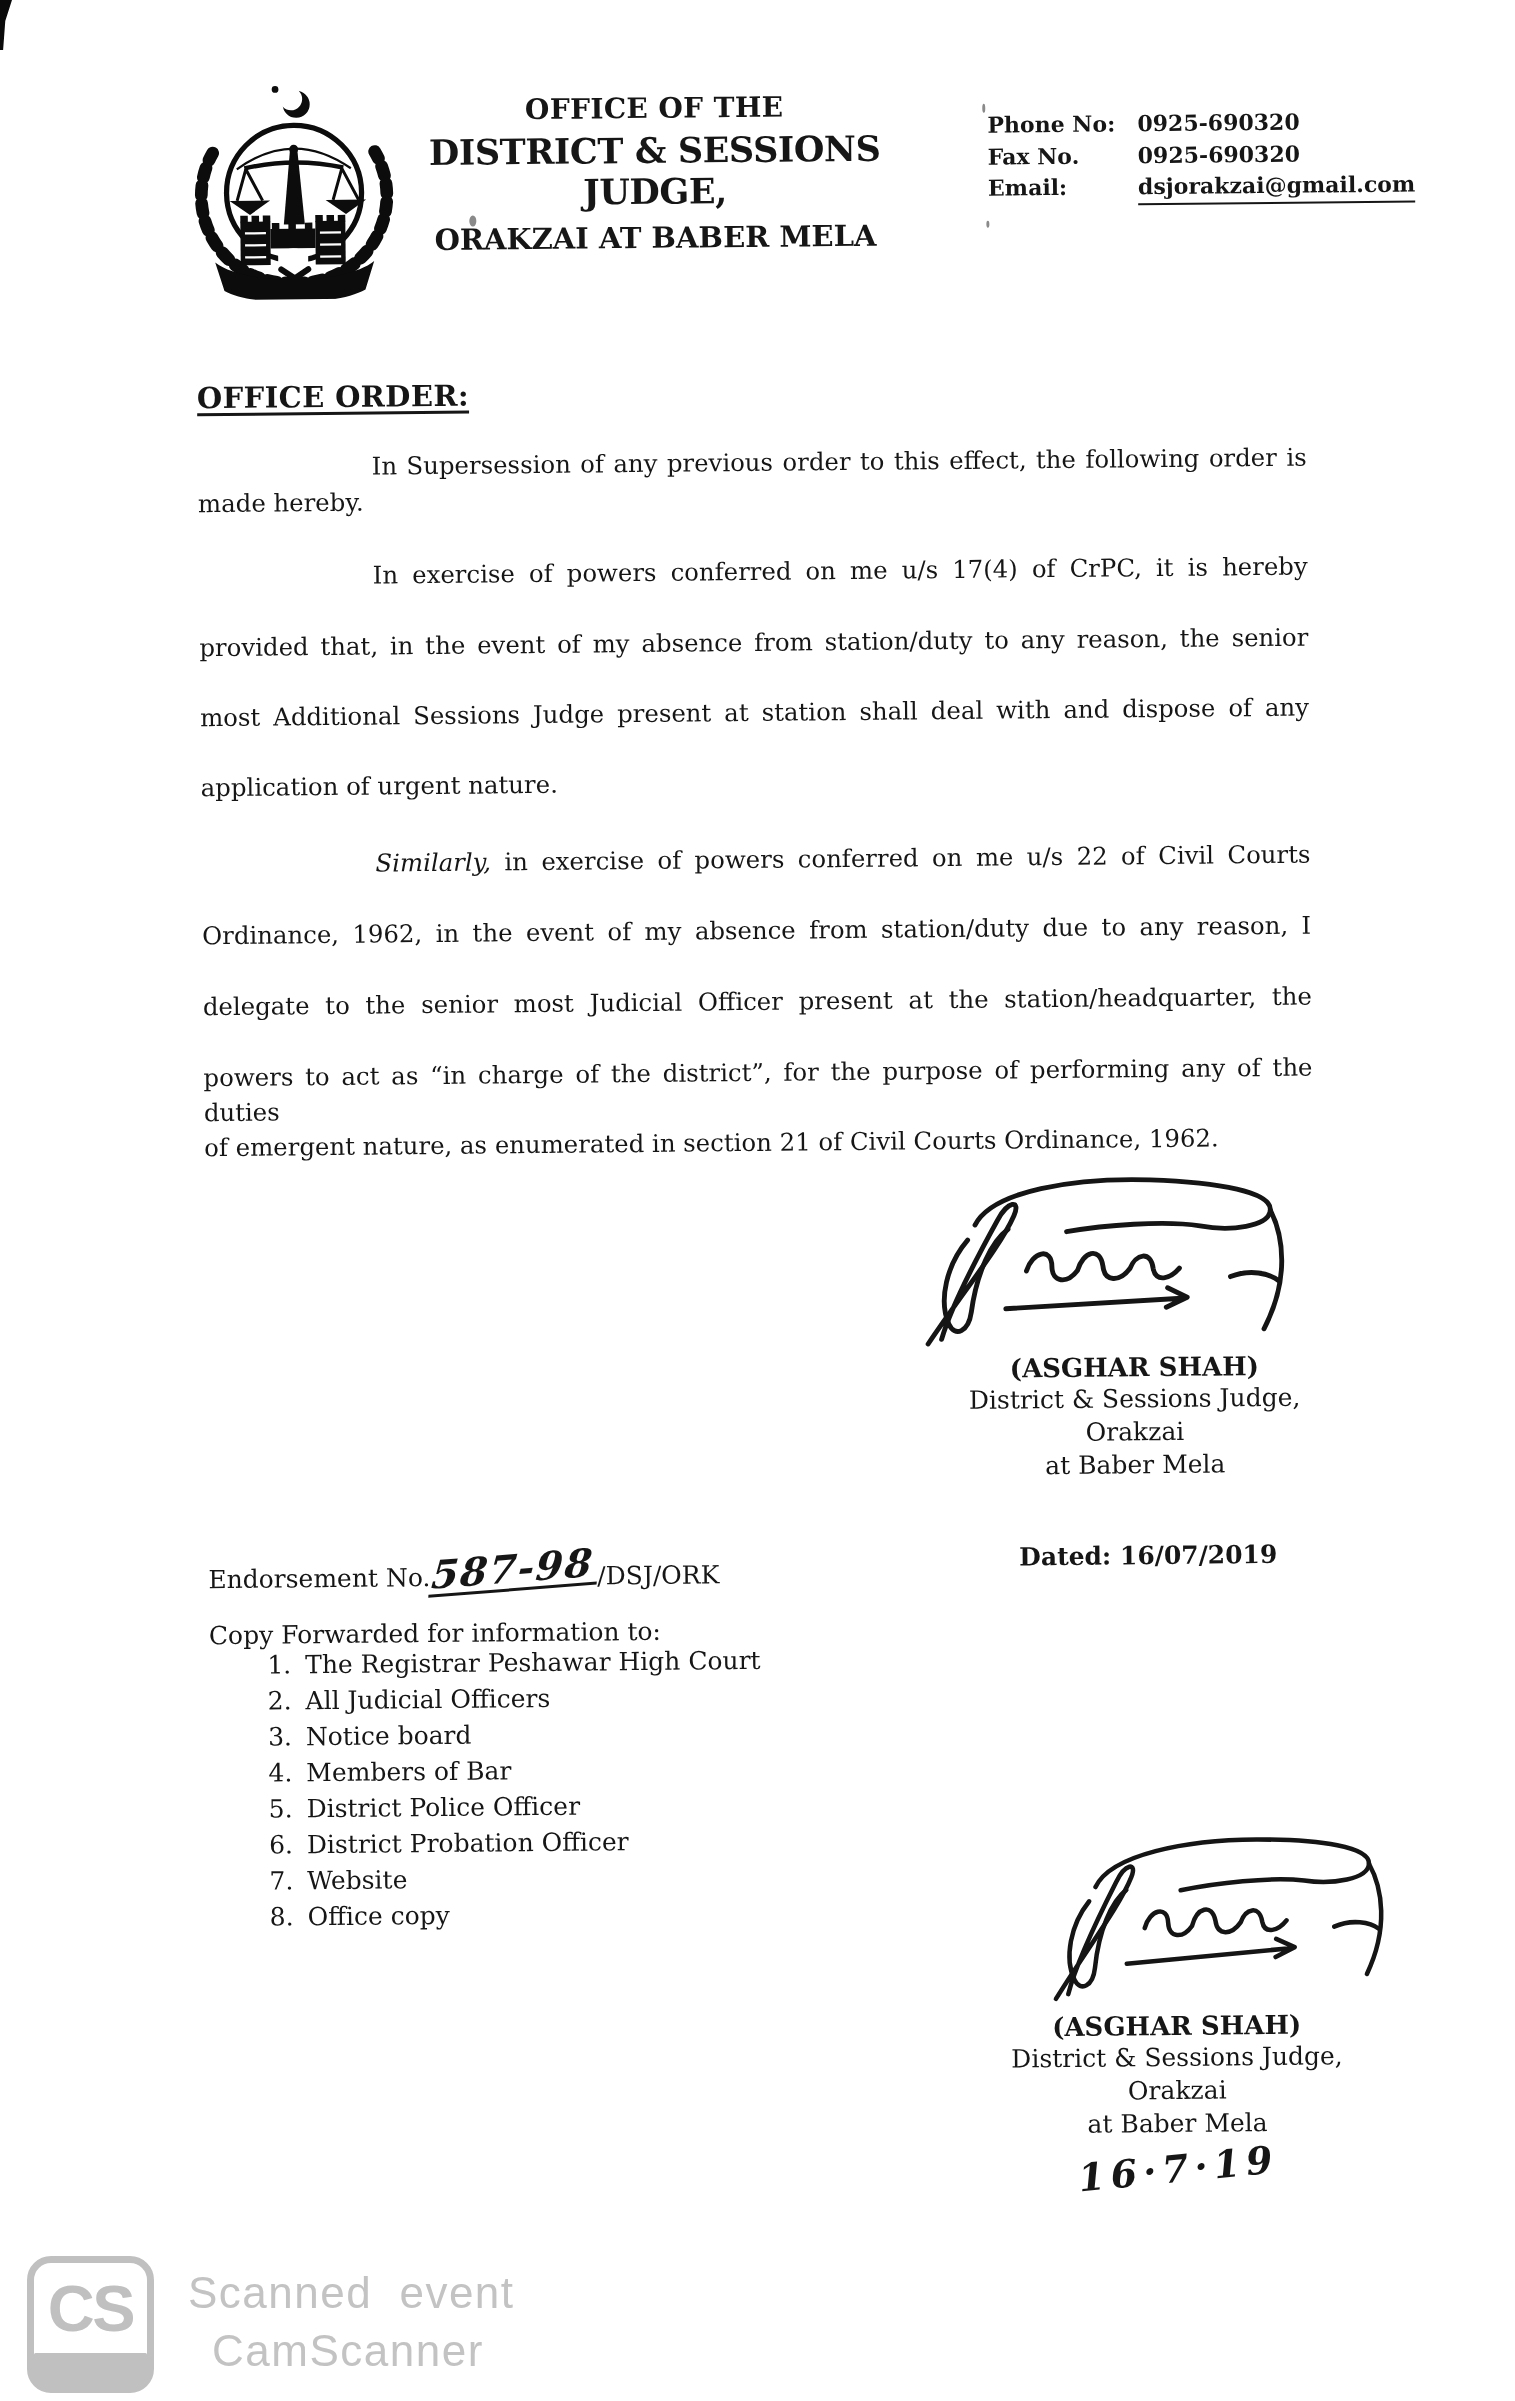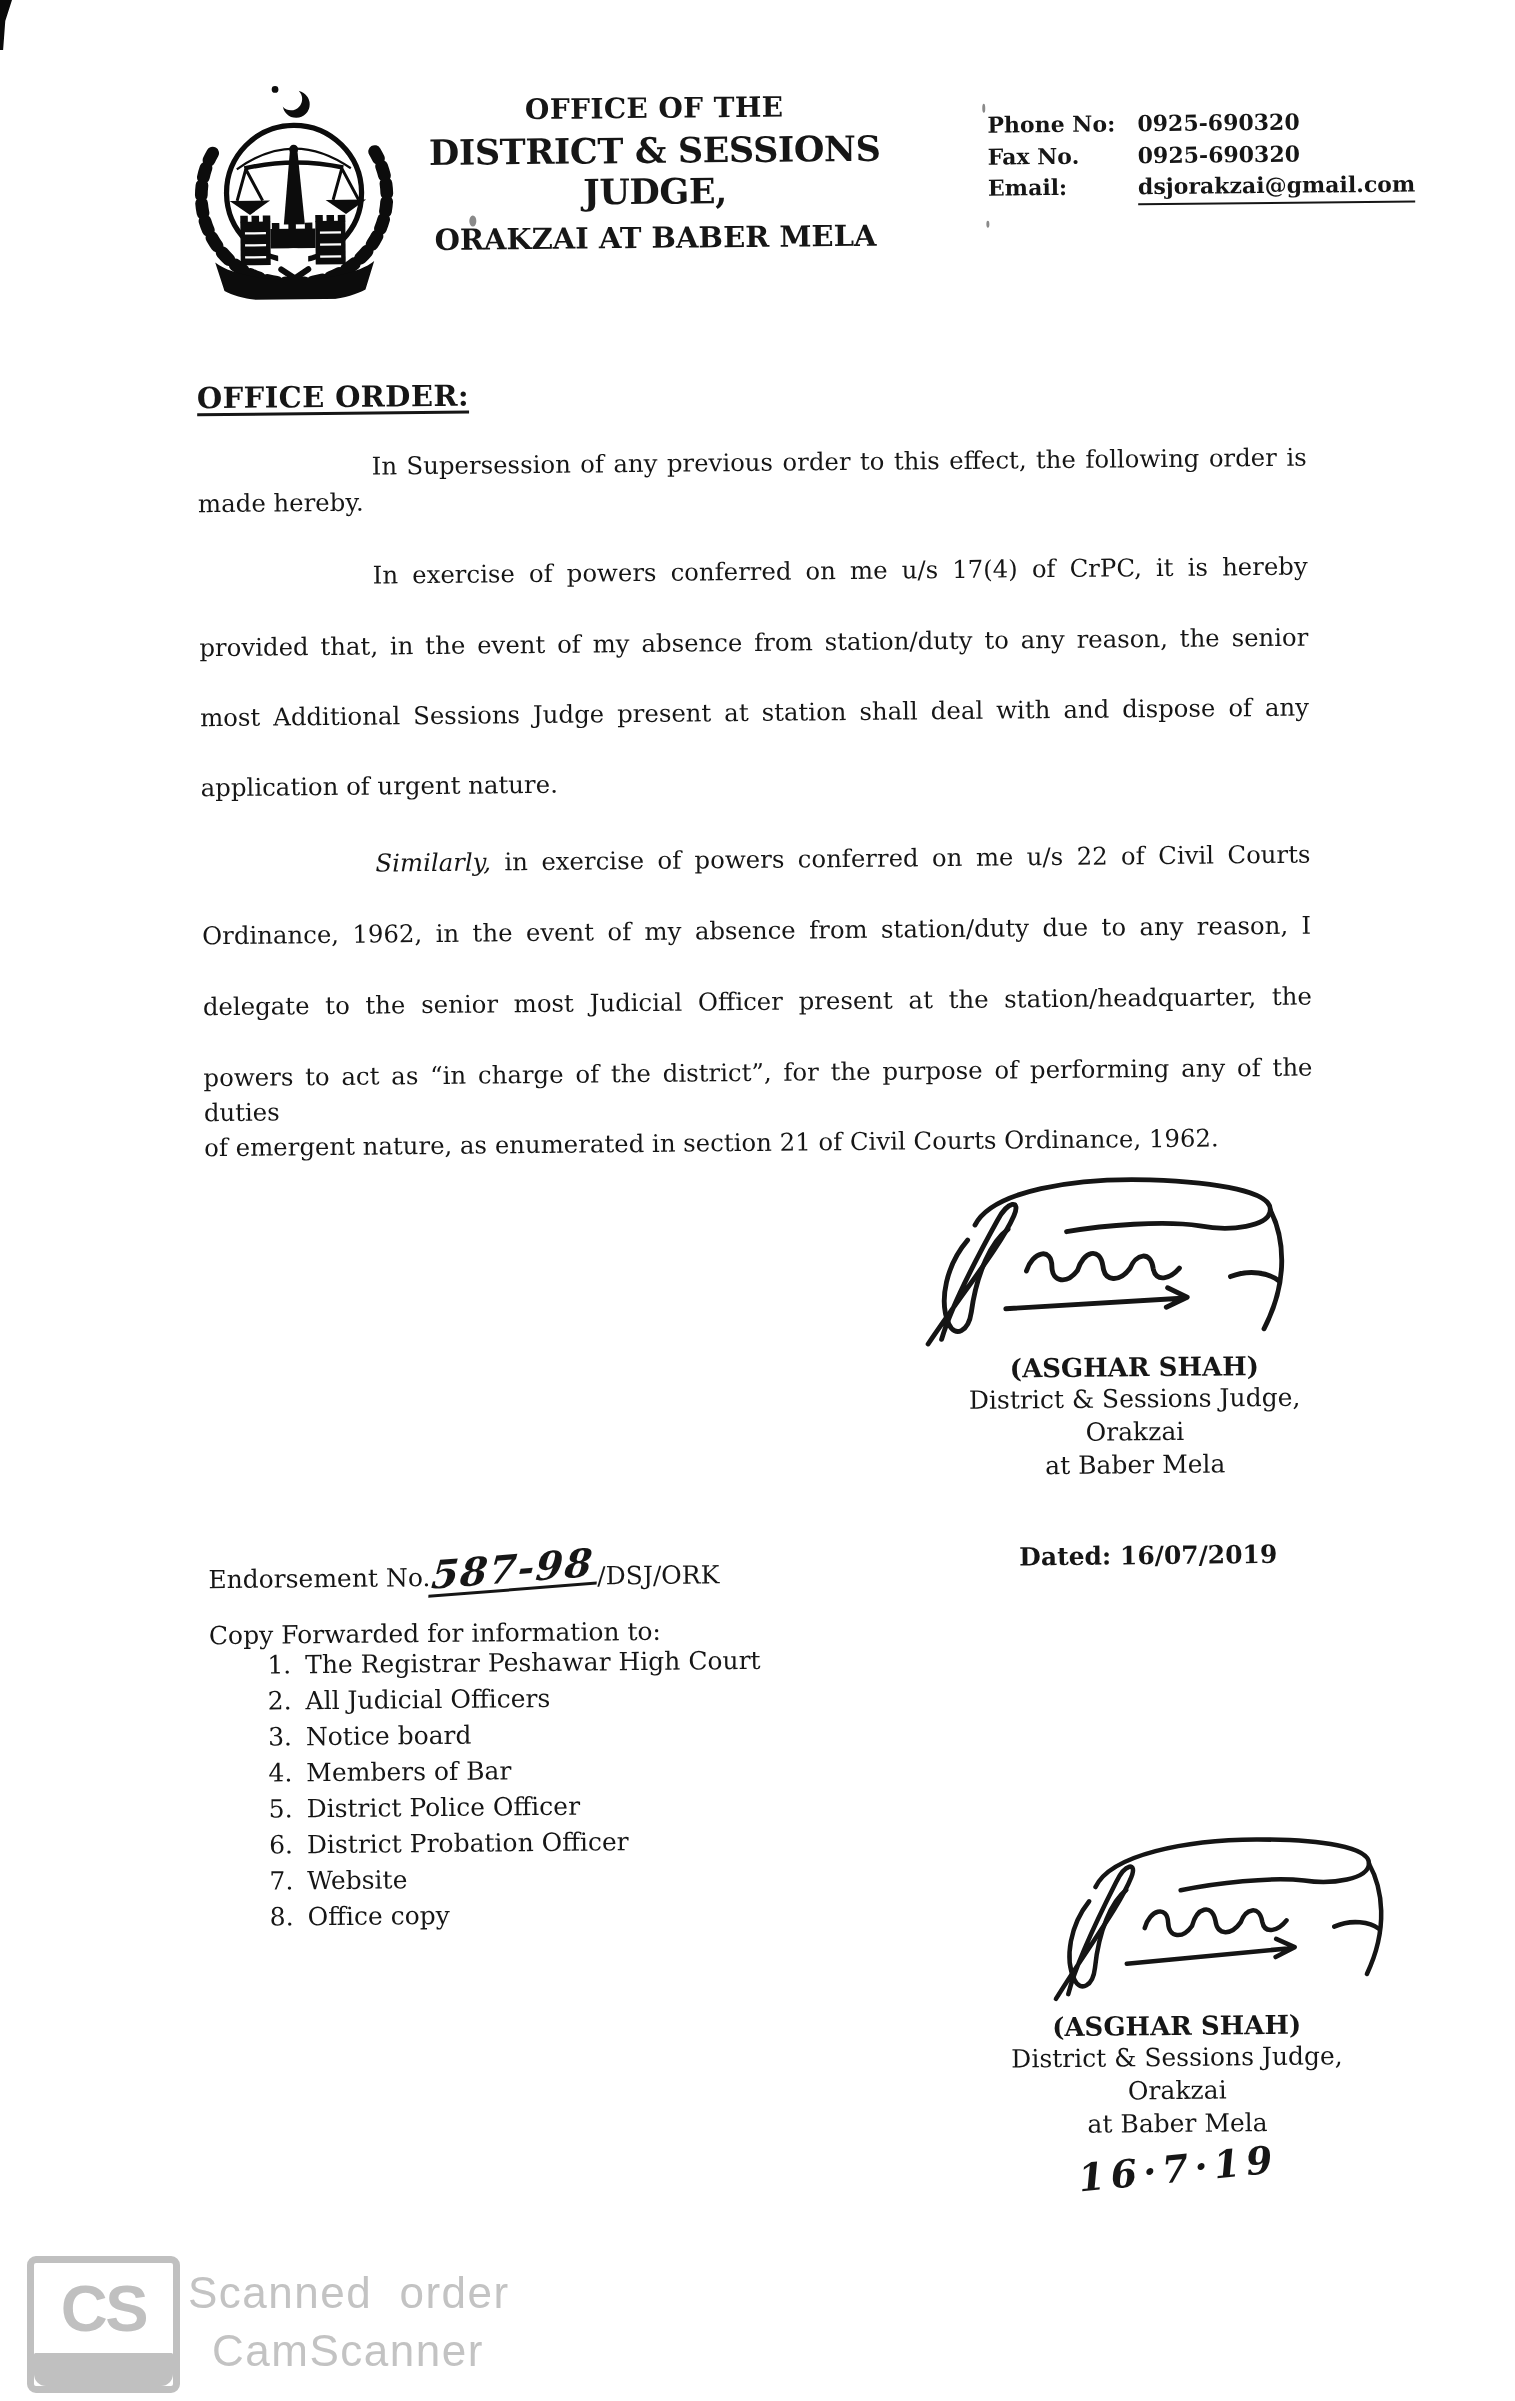--- a/index.html
+++ b/index.html
@@ -41,22 +41,22 @@
   .dated{position:absolute;left:1015px;top:1550px;font-size:25px;font-weight:700;}
   
   .copyhead{position:absolute;left:204px;top:1621px;font-size:25px;}
   ol.dist{position:absolute;left:249px;top:1648px;margin:0;padding-left:45px;font-size:25px;line-height:36px;}
   ol.dist li{padding-left:6px;}
   .hwdate{font-size:38px;font-weight:700;font-style:italic;letter-spacing:6px;
           transform:rotate(-5deg);display:inline-block;margin-top:6px;}
   
   .speck{position:absolute;background:#8a8a8a;border-radius:50%;}
   
-  .cslogo{position:absolute;left:27px;top:2256px;width:153px;height:137px;border:7.5px solid #c0c0c0;
-          border-radius:9px;box-sizing:border-box;}
+  .cslogo{position:absolute;left:27px;top:2256px;width:127px;height:137px;border:7.5px solid #c0c0c0;
+          border-radius:24px;box-sizing:border-box;}
   .cslogo .cs{position:absolute;top:7.5px;left:0;right:0;text-align:center;
           font-family:"Liberation Sans",sans-serif;font-weight:700;font-size:65px;color:#c0c0c0;letter-spacing:-2.3px;}
   .cslogo .band{position:absolute;left:0;right:0;bottom:0;height:33px;background:#c0c0c0;border-radius:1.5px 1.5px 12px 12px;}
   .cstext{position:absolute;left:188px;font-family:"Liberation Sans",sans-serif;color:#c3c3c3;
           font-size:44px;letter-spacing:1.5px;word-spacing:13.5px;}
 </style>
 </head>
 <body>
 
 <div id="page">
@@ -197,16 +197,16 @@
       <div class="sigtitle">District &amp; Sessions Judge, Orakzai</div>
       <div class="sigtitle">at Baber Mela</div>
       <div class="hwdate">16·7·19</div>
     </div>
   </div>
 
   <div class="cslogo">
     <div class="cs">CS</div>
     <div class="band"></div>
   </div>
-  <div class="cstext" style="top:2268px;">Scanned order</div>
+  <div class="cstext" style="top:2268px;">Scanned event</div>
   <div class="cstext" style="top:2326px;margin-left:24px;">CamScanner</div>
 </div>
 
 
 </body></html>

